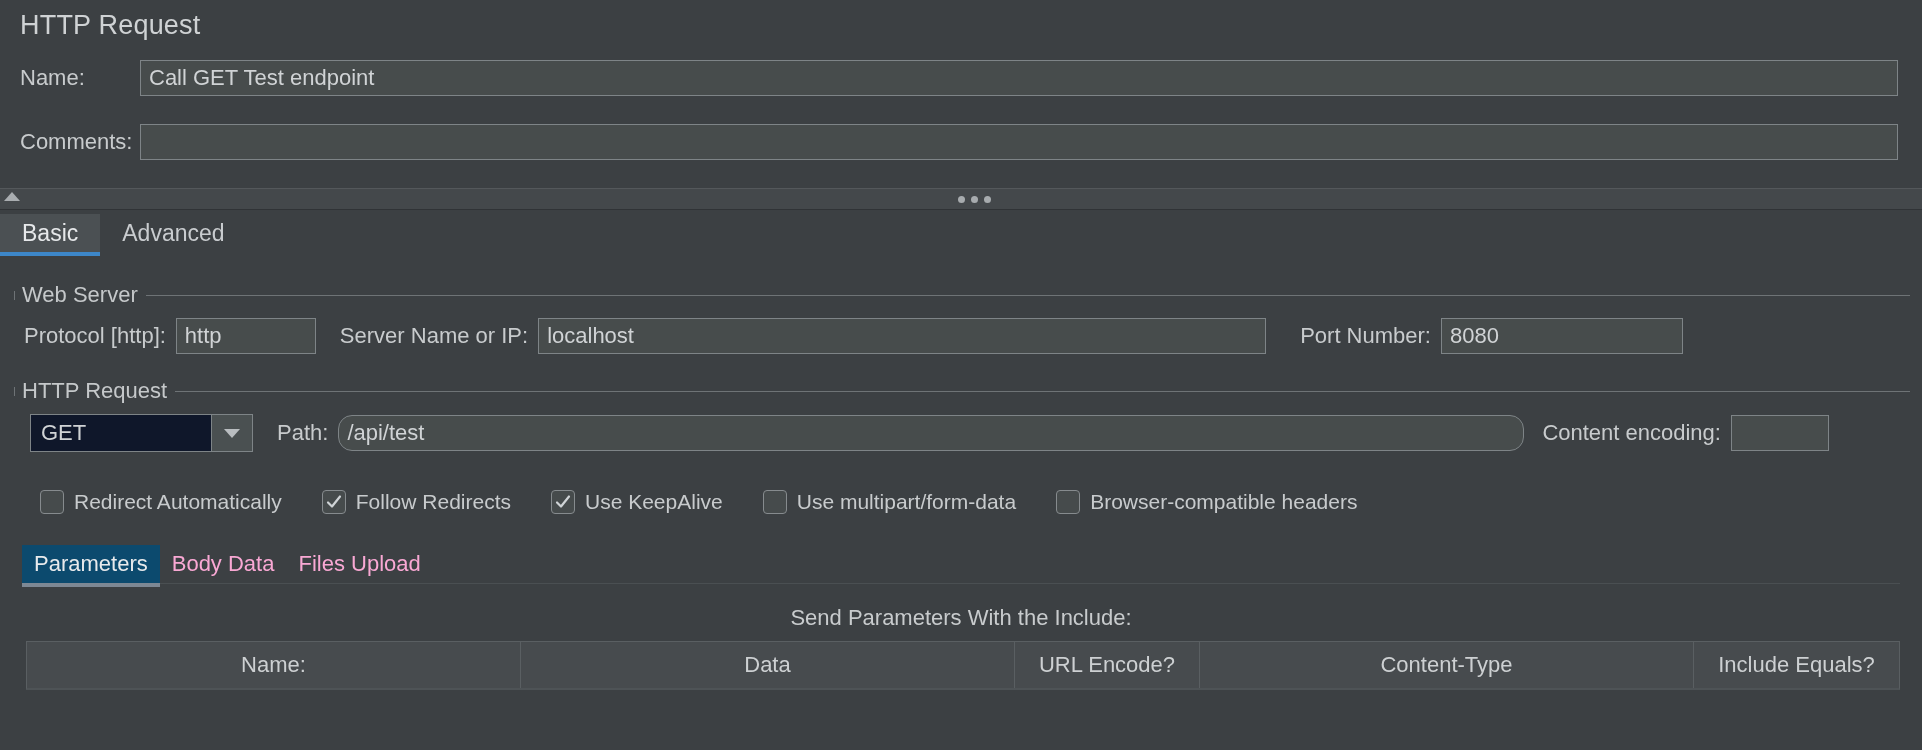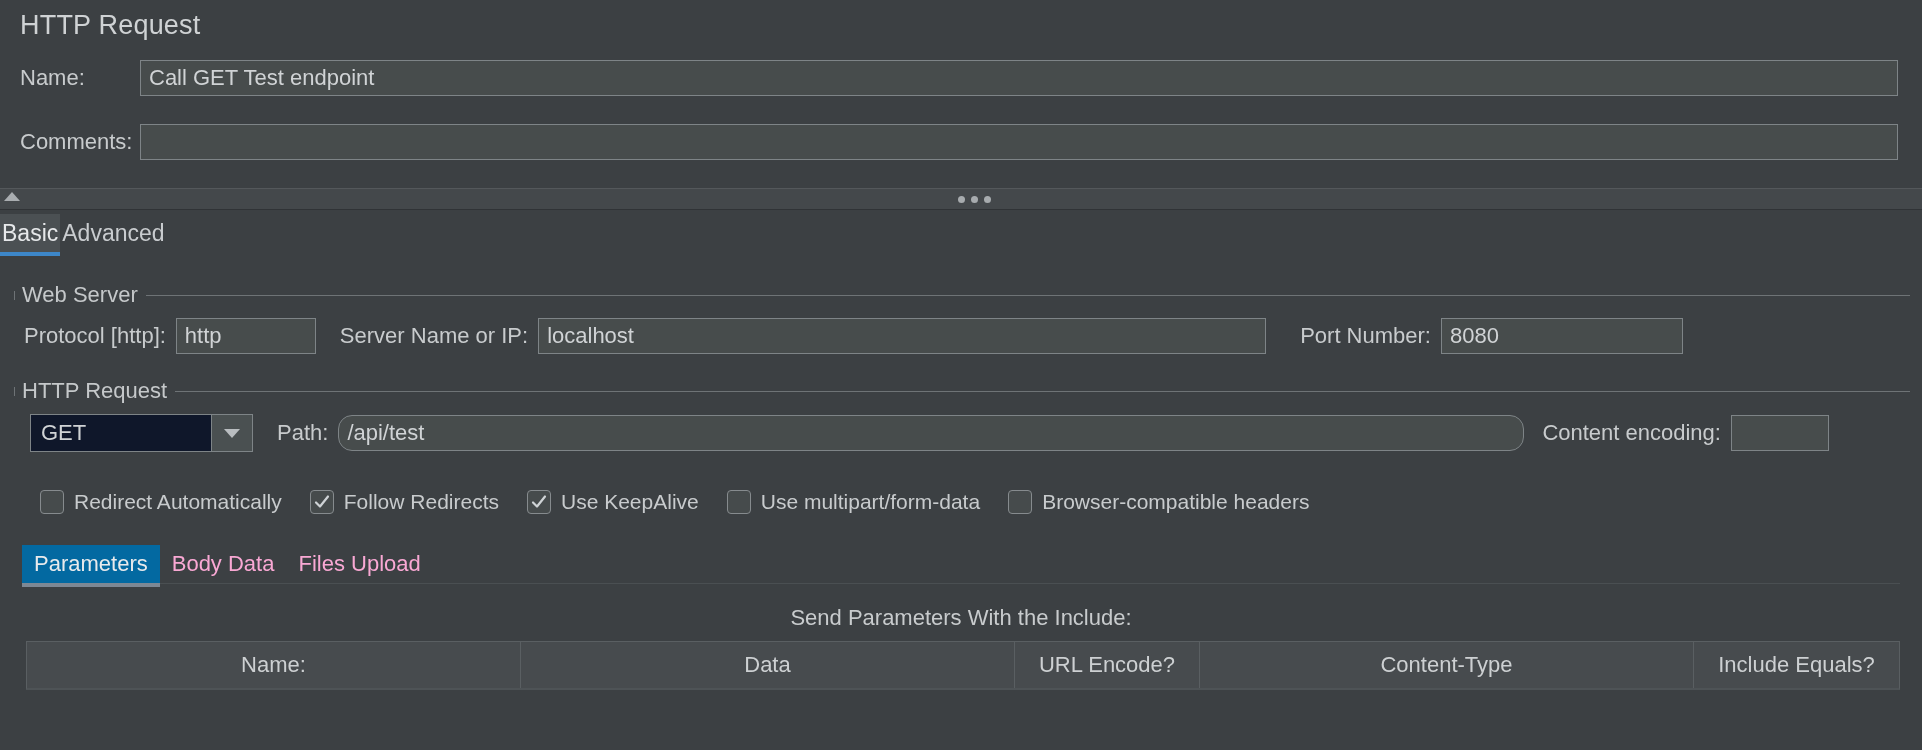--- a/index.html
+++ b/index.html
@@ -116,21 +116,21 @@
     left: 0;
     top: 214px;
     width: 1922px;
     height: 44px;
     display: flex;
     align-items: flex-start;
   }
   .main-tab {
     height: 38px;
     line-height: 38px;
-    padding: 0 2px;
+    padding: 0 22px;
     font-size: 23px;
     color: #c9cccf;
     position: relative;
     box-sizing: border-box;
   }
   .main-tab.active {
     background: #4b5053;
     color: #e6e8ea;
   }
   .main-tab.active::after {
@@ -224,21 +224,21 @@
     display: block;
   }
 
   
   .checks {
     position: absolute;
     left: 40px;
     top: 490px;
     display: flex;
     align-items: center;
-    gap: 0;
+    gap: 12px;
   }
   .check-item {
     display: flex;
     align-items: center;
     margin-right: 28px;
   }
   .cbox {
     width: 24px;
     height: 24px;
     border: 1px solid #868b8e;
@@ -268,21 +268,21 @@
   .sub-tab {
     position: relative;
     height: 38px;
     line-height: 38px;
     padding: 0 12px;
     font-size: 22px;
     color: #f9a8d4;
     box-sizing: border-box;
   }
   .sub-tab.active {
-    background: #0369a1;
+    background: #0c4a6e;
     color: #e8eaec;
   }
   .sub-tab.active::after {
     content: "";
     position: absolute;
     left: 0; right: 0;
     bottom: -4px;
     height: 4px;
     background: #7d8894;
   }

